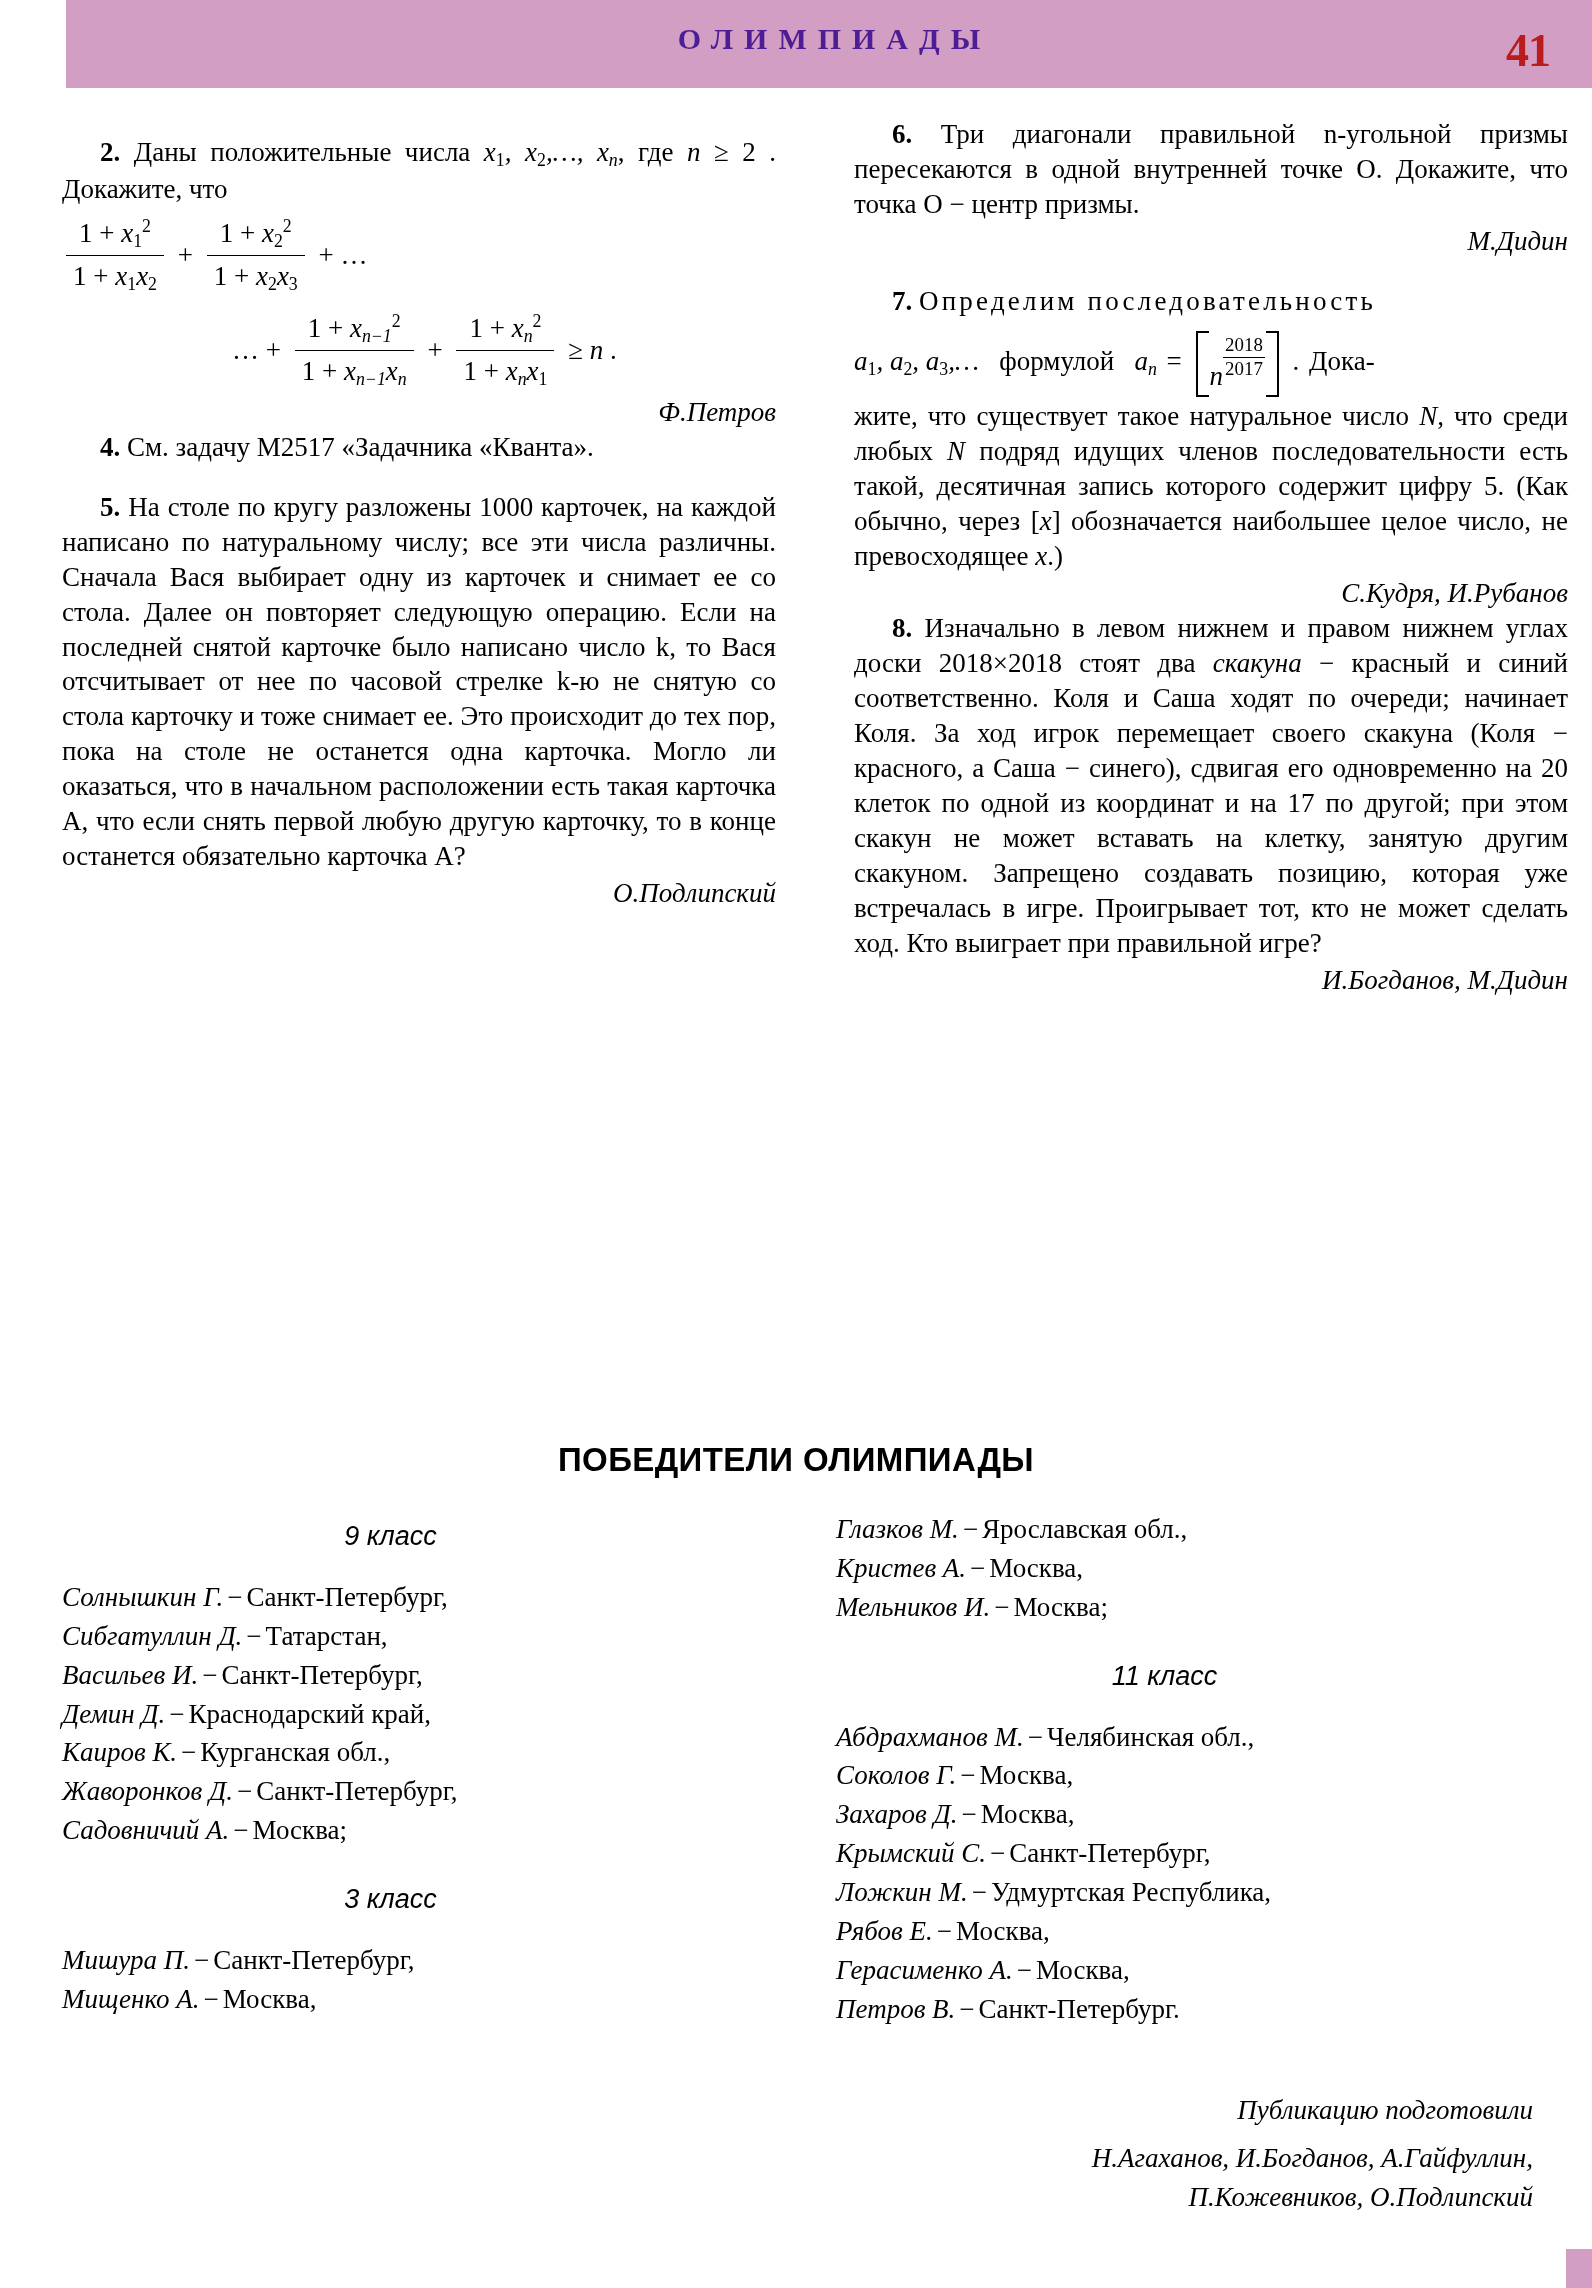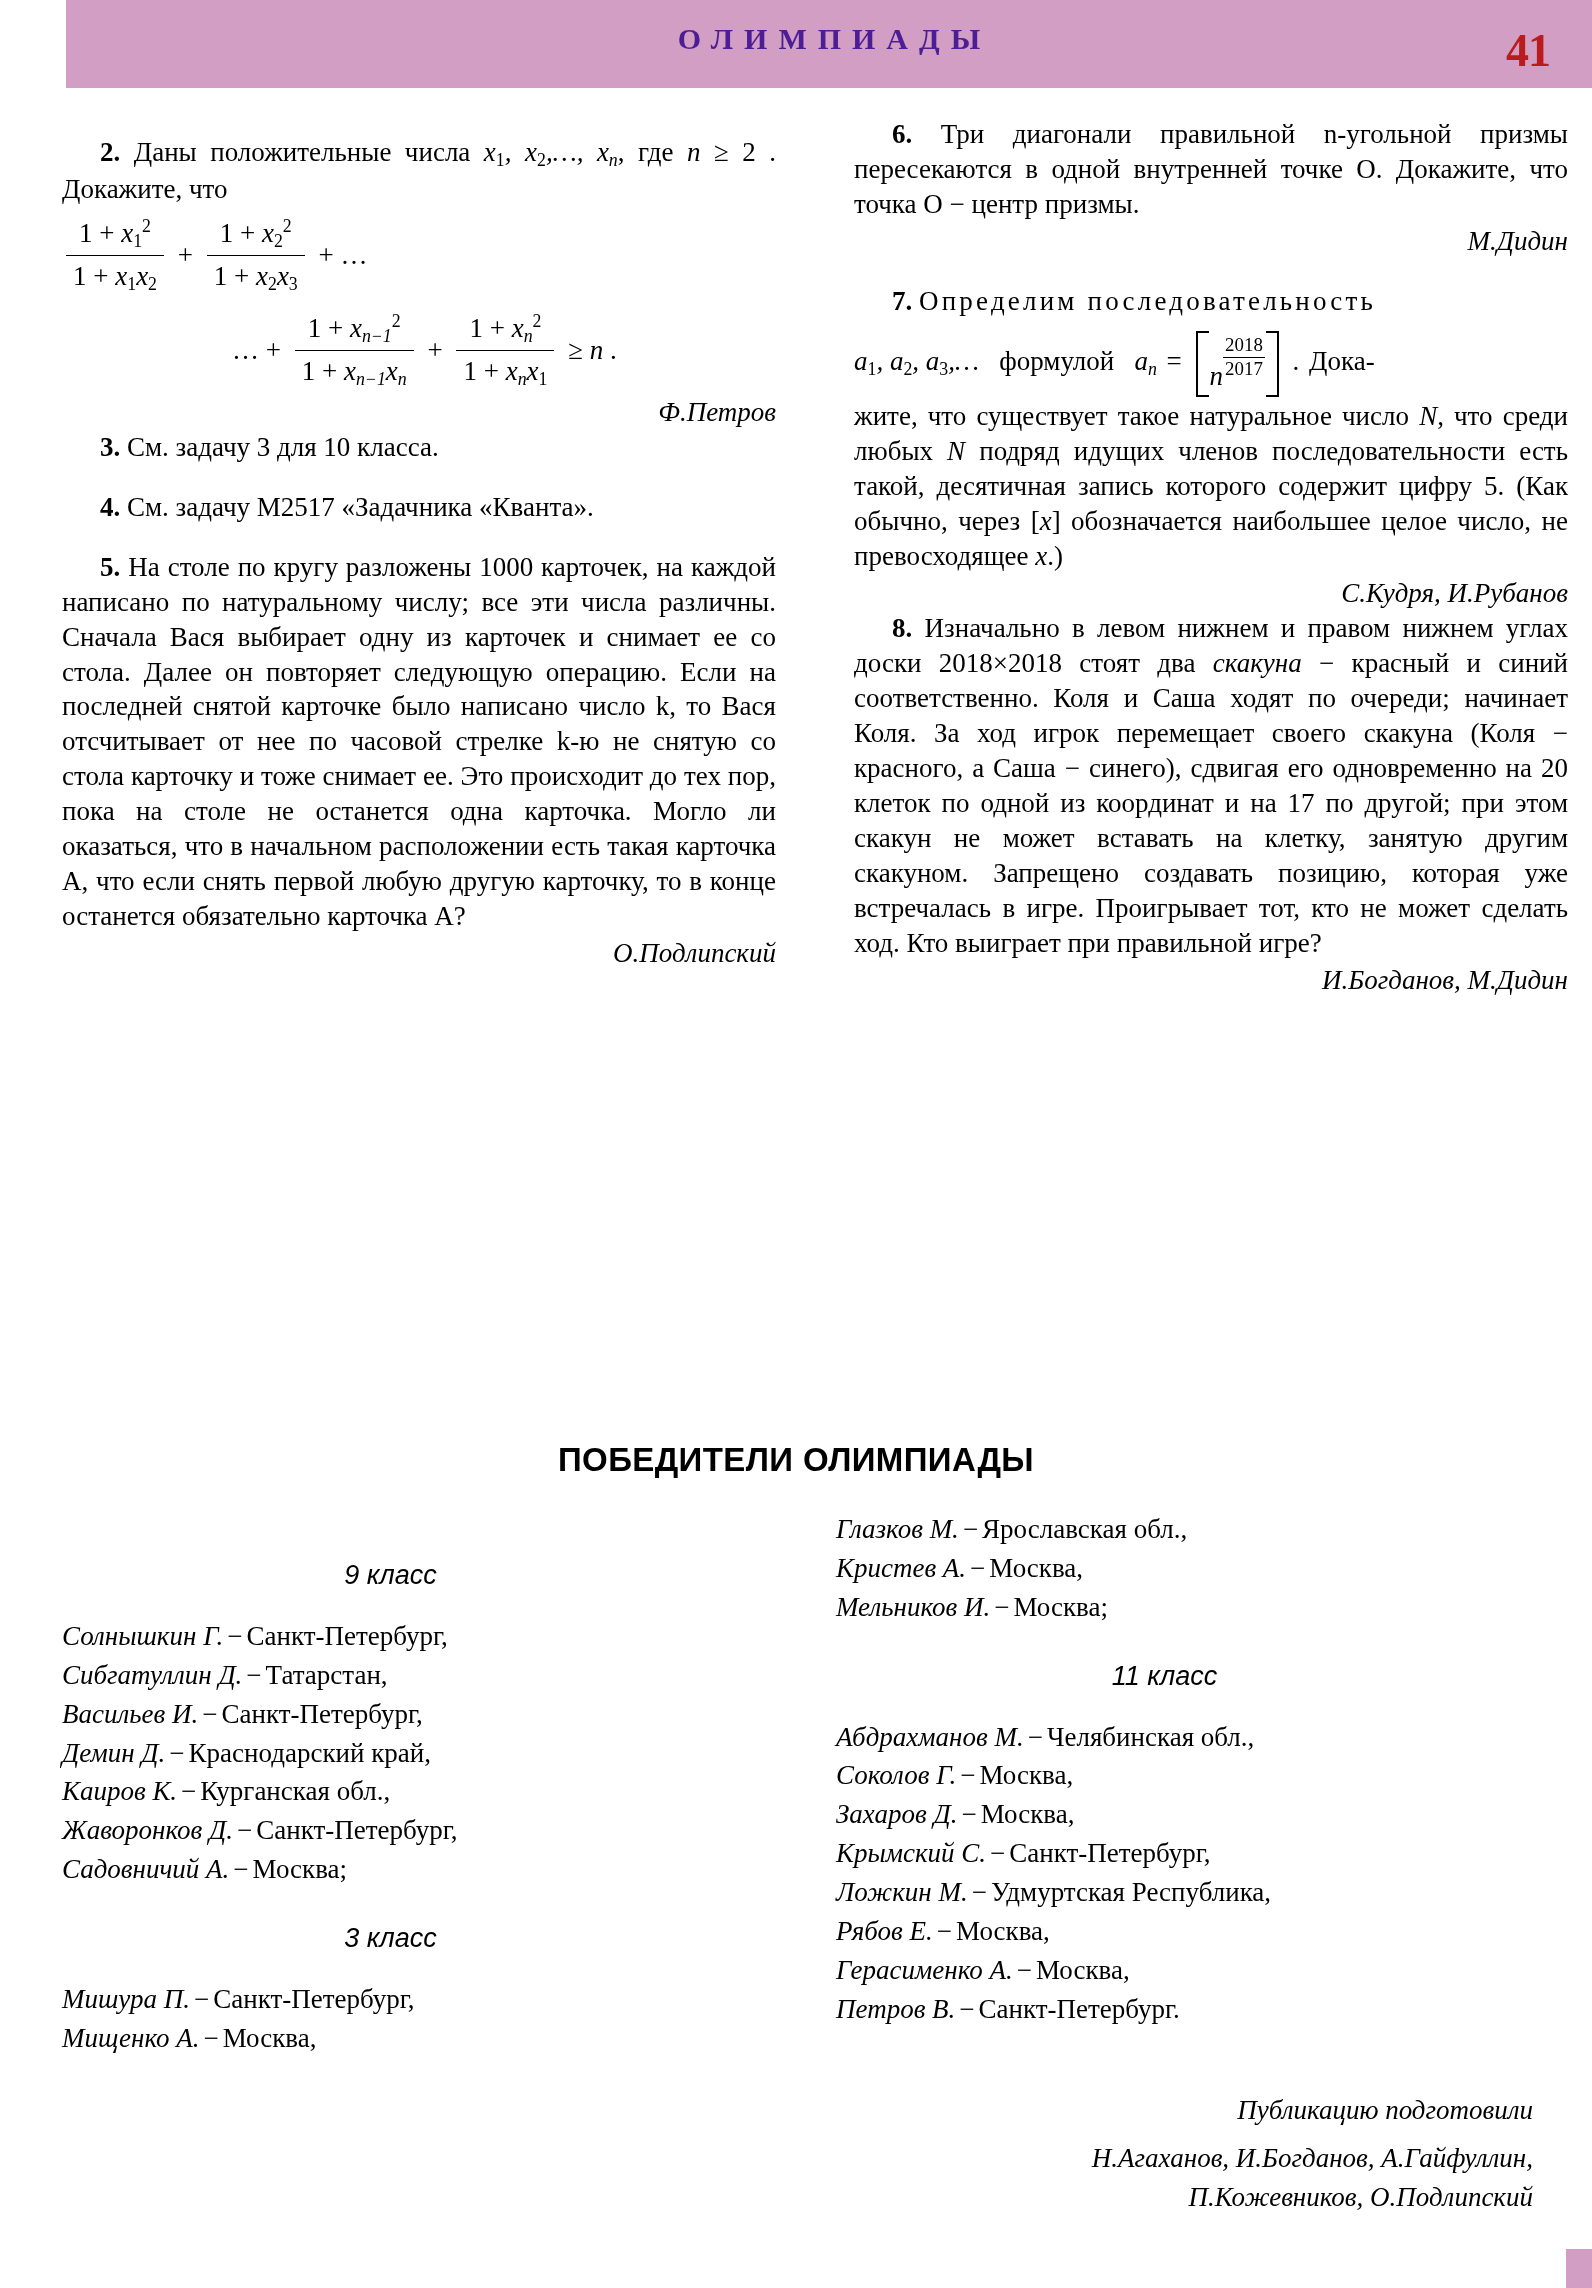--- a/index.html
+++ b/index.html
@@ -146,21 +146,21 @@
     font-size: 33px;
     font-weight: bold;
     letter-spacing: 0.4px;
   }
   .wcol {
     position: absolute;
     width: 657px;
     font-size: 27px;
     line-height: 1.44;
   }
-  .wcol-left  { left: 62px;  top: 1556px; }
+  .wcol-left  { left: 62px;  top: 1517px; }
   .wcol-right { left: 836px; top: 1510px; }
 
   .grade-head {
     text-align: center;
     font-family: "Liberation Sans", "DejaVu Sans", sans-serif;
     font-style: italic;
     font-size: 27px;
     margin: 0 0 22px 0;
   }
   .grade-head.spaced-top { margin-top: 30px; }
@@ -230,24 +230,20 @@
       <span class="opx">+</span>
       <span class="frac">
         <span class="top">1 + <span class="mathvar">x</span><sub class="sml">n</sub><sup class="sml">2</sup></span>
         <span class="bot">1 + <span class="mathvar">x</span><sub class="sml">n</sub><span class="mathvar">x</span><sub class="sml" style="font-style:normal">1</sub></span>
       </span>
       <span class="opx">≥ <span class="mathvar">n</span> .</span>
     </div>
 
     <div class="attrib">Ф.Петров</div>
 
-    <div class="prob">
-      <span class="num">3.</span>
-      <span>См. задачу 3 для 10 класса.</span>
-    </div>
 
     <div class="prob">
       <span class="num">4.</span>
       <span>См. задачу М2517 «Задачника «Кванта».</span>
     </div>
 
     <div class="prob">
       <span class="num">5.</span>
       <span>На столе по кругу разложены 1000 карточек, на каждой написано по натуральному числу; все эти числа различны. Сначала Вася выбирает одну из карточек и снимает ее со стола. Далее он повторяет следующую операцию. Если на последней снятой карточке было написано число k, то Вася отсчитывает от нее по часовой стрелке k-ю не снятую со стола карточку и тоже снимает ее. Это происходит до тех пор, пока на столе не останется одна карточка. Могло ли оказаться, что в начальном расположении есть такая карточка A, что если снять первой любую другую карточку, то в конце останется обязательно карточка A?</span>
     </div>

